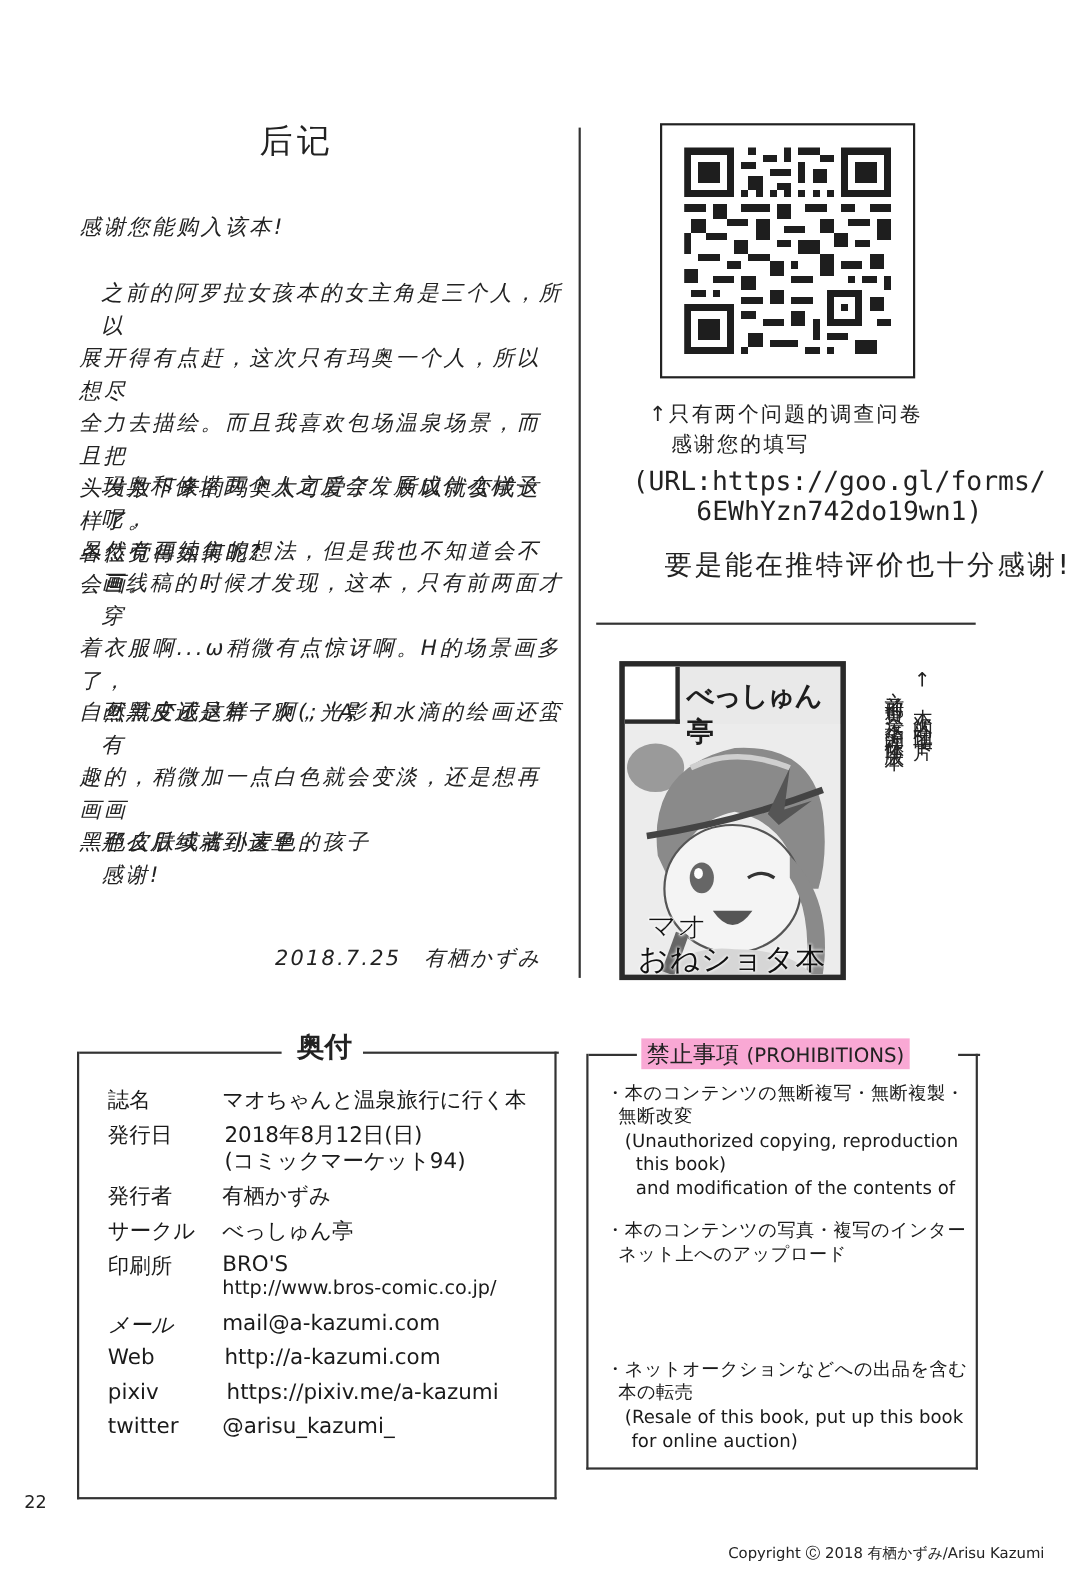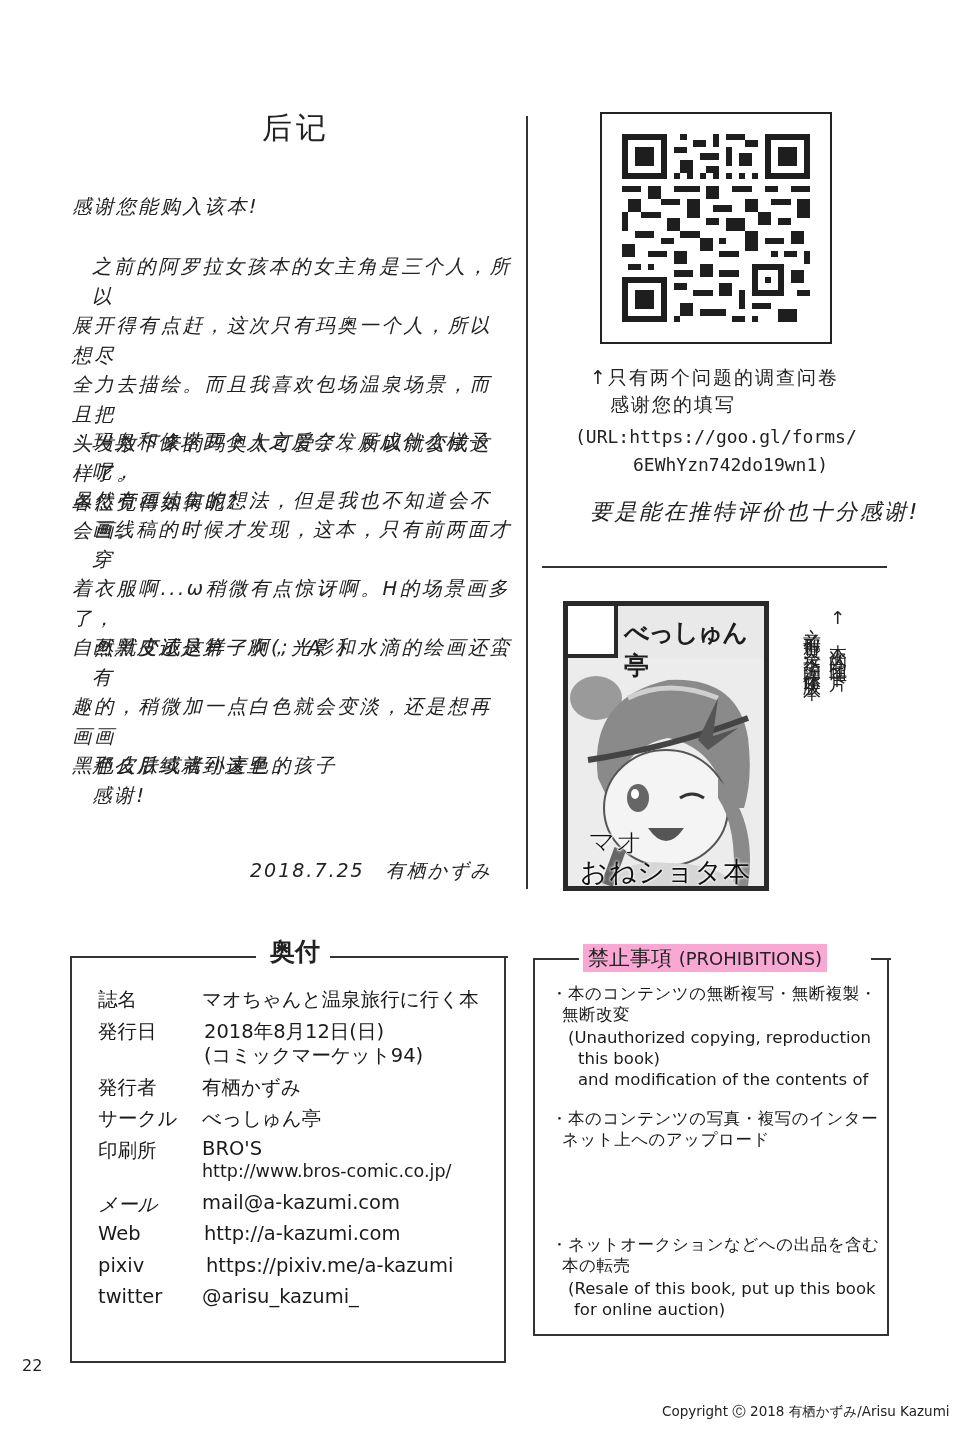--- a/index.html
+++ b/index.html
@@ -2,36 +2,36 @@
 <html><head>
 <meta charset="utf-8">
 <style>
   * { box-sizing: border-box; margin: 0; padding: 0; }
   html, body { width: 980px; height: 1435px; background: #ffffff; overflow: hidden; }
   body { position: relative; font-family: "DejaVu Sans", sans-serif; color: #1a1a1a; }
 
   .abs { position: absolute; }
 
   
-  #afterword-title { left: 262px; top: 108px; font-size: 30px; letter-spacing: 4px; color: #222; }
+  #afterword-title { left: 236px; top: 108px; font-size: 30px; letter-spacing: 4px; color: #222; }
   .aw-p { position: absolute; left: 72px; width: 440px; font-size: 19.5px; line-height: 29.5px; letter-spacing: 2.6px; color: #222; font-style: italic; }
   #aw-sign { left: 250px; top: 858px; font-size: 19px; letter-spacing: 2px; color: #222; font-style: italic; }
 
   
   #center-divider { left: 526px; top: 116px; width: 2px; height: 773px; background: #333; }
 
   
   #qr-frame { left: 600px; top: 112px; width: 232px; height: 232px; border: 2px solid #222; background: #fff; }
   #qr-code { position: absolute; left: 20px; top: 20px; width: 188px; height: 188px; }
 
   #survey-lines { left: 590px; top: 364px; width: 290px; font-size: 19px; line-height: 27px; letter-spacing: 2px; color: #222; }
   #survey-lines .l2 { padding-left: 20px; }
-  #url-lines { left: 575px; top: 423px; width: 320px; font-family: "DejaVu Sans Mono", monospace; font-size: 18px; line-height: 28px; color: #222; }
+  #url-lines { left: 575px; top: 423px; width: 320px; font-family: "DejaVu Sans Mono", monospace; font-size: 24px; line-height: 28px; color: #222; }
   #url-lines .u2 { padding-left: 58px; }
-  #twitter-thanks { left: 590px; top: 497px; font-size: 22px; letter-spacing: 2.5px; color: #222; font-style: italic; }
+  #twitter-thanks { left: 604px; top: 497px; font-size: 25px; letter-spacing: 2.5px; color: #222; }
   #right-rule { left: 542px; top: 566px; width: 345px; height: 2px; background: #333; }
 
   
   #circle-card { left: 563px; top: 601px; width: 206px; height: 290px; border: 5px solid #2a2a2a; background: #e9e9e9; overflow: hidden; }
   #card-checkbox { position: absolute; left: 0; top: 0; width: 50px; height: 52px; border-right: 4px solid #2a2a2a; border-bottom: 4px solid #2a2a2a; background: #fff; }
   #card-circle-name { position: absolute; left: 56px; top: 10px; font-size: 25px; font-weight: bold; letter-spacing: -1px; color: #1d1d1d; }
   #card-illustration { position: absolute; left: 0; top: 52px; width: 196px; height: 228px; }
   #card-line1 { position: absolute; left: 20px; top: 218px; font-size: 27px; color: #111; -webkit-text-stroke: 0.5px #fff; text-shadow: 0 0 3px #fff, 0 0 3px #fff; }
   #card-line2 { position: absolute; left: 12px; top: 248px; font-size: 27px; letter-spacing: 1px; color: #111; text-shadow: 0 0 3px #fff, 0 0 3px #fff; }
 

